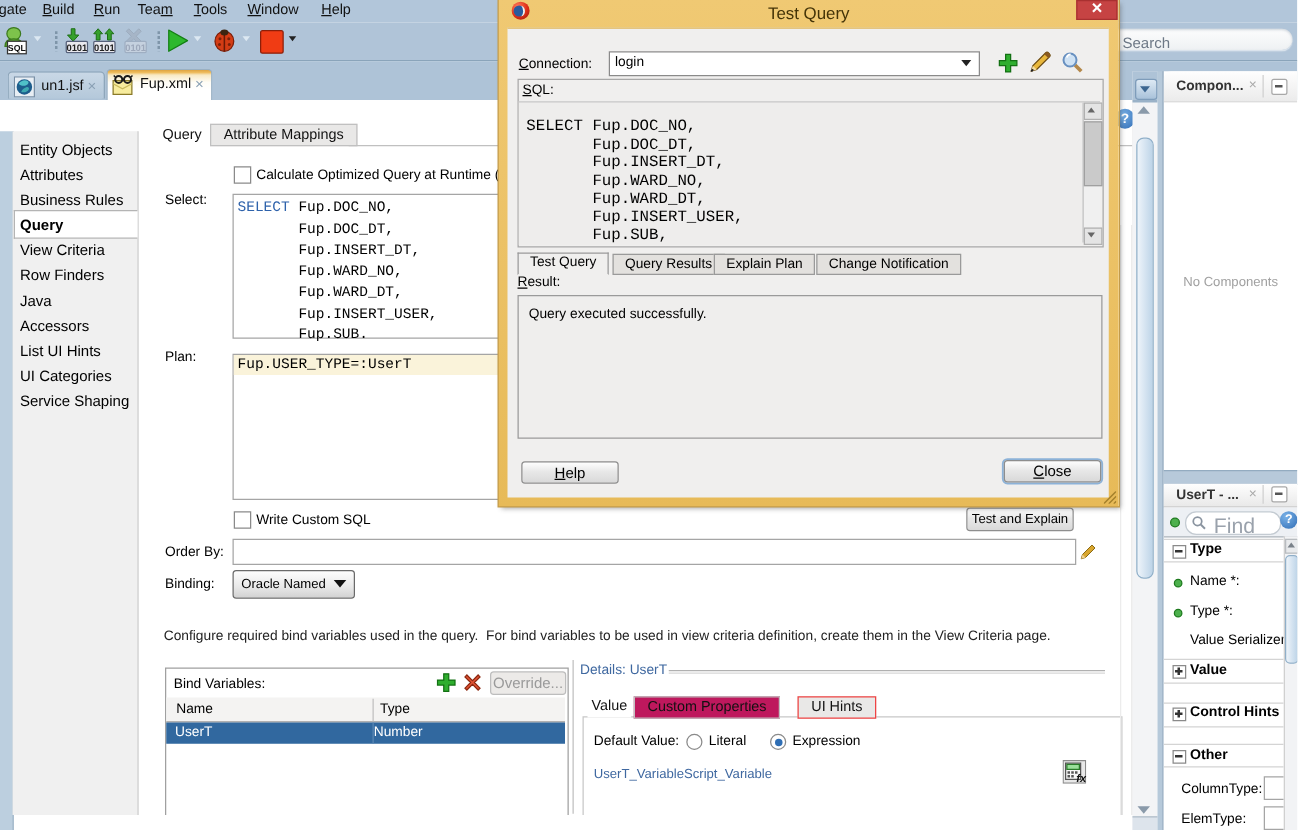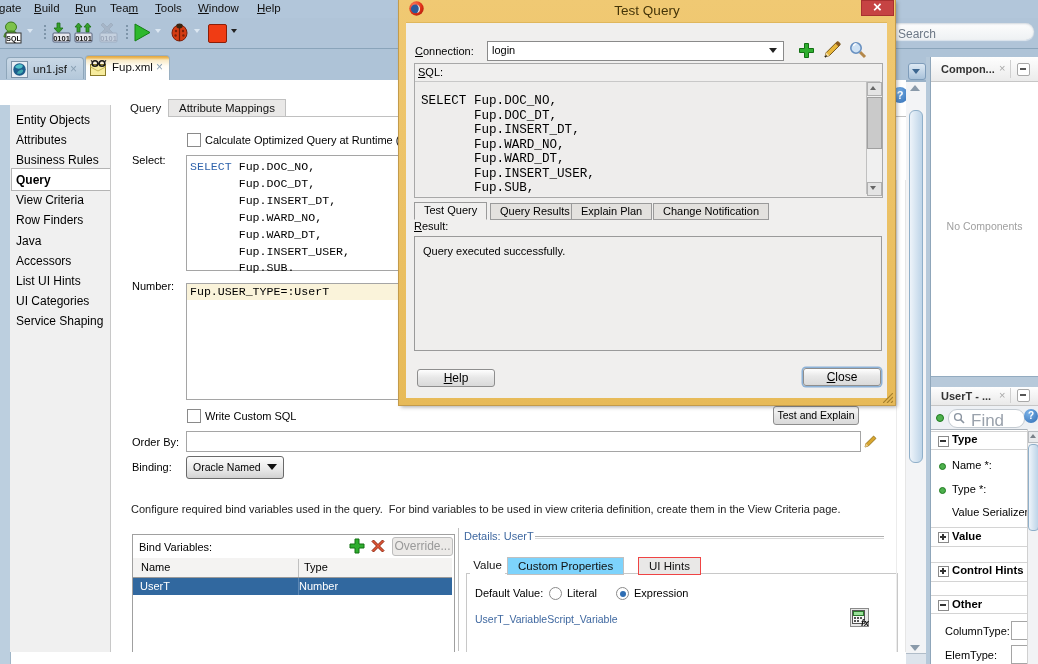--- a/index.html
+++ b/index.html
@@ -159,21 +159,21 @@
 
     <div style="left:21px;top:74px;">Select:</div>
     <div class="fld" style="left:75px;top:75px;width:704px;height:114px;"></div>
     <div class="mono" style="left:79px;top:79px;line-height:16.9px;"><span class="kw">SELECT</span> Fup.DOC_NO,
        Fup.DOC_DT,
        Fup.INSERT_DT,
        Fup.WARD_NO,
        Fup.WARD_DT,
        Fup.INSERT_USER,
        Fup.SUB.</div>
-    <div style="left:21px;top:200px;">Number:</div>
+    <div style="left:21px;top:200px;">Plan:</div>
     <div class="fld" style="left:75px;top:203px;width:704px;height:115px;"></div>
     <div style="left:76px;top:204px;width:702px;height:16px;background:#faf3da;"></div>
     <div class="mono" style="left:79px;top:205px;">Fup.USER_TYPE=:UserT</div>
 
     <div class="cb" style="left:76px;top:329px;"></div>
     <div style="left:94px;top:330px;">Write Custom SQL</div>
     <div class="btn" style="left:662px;top:326px;width:84px;height:17px;line-height:17px;font-size:10.5px;white-space:nowrap;">Test and Explain</div>
 
     <div style="left:21px;top:356px;">Order By:</div>
     <div class="fld" style="left:75px;top:351px;width:673px;height:19px;"></div>
@@ -206,21 +206,21 @@
       <span style="position:absolute;left:7px;top:2px;">UserT</span>
       <span style="position:absolute;left:166px;top:2px;">Number</span>
       <span style="position:absolute;left:165px;top:0;width:1px;height:17px;background:#5a86b4;"></span>
     </div>
 
     <div style="left:347px;top:448px;width:1px;height:123px;background:#c0c0c0;"></div>
     <div style="left:353px;top:450px;color:#3f68a0;">Details: UserT</div>
     <div style="left:424px;top:456px;width:349px;height:1px;background:#b0b0b0;"></div>
     <div style="left:424px;top:458px;width:349px;height:1px;background:#d8d8d8;"></div>
     <div style="left:355px;top:493px;width:430px;height:78px;border:1px solid #c8c8c8;"></div>
-    <div class="qtab" style="left:396px;top:477px;height:16px;line-height:16px;background:#7dd3fc;border:1px solid #c0c0c0;">Custom Properties</div>
+    <div class="qtab" style="left:396px;top:477px;height:16px;line-height:16px;background:#be185d;border:1px solid #c0c0c0;">Custom Properties</div>
     <div class="qtab" style="left:527px;top:477px;height:16px;line-height:16px;background:#e9e8e7;border:1px solid #ef4444;">UI Hints</div>
     <div class="qtab" style="left:359px;top:477px;width:35px;height:17px;padding:0;text-align:center;background:#fff;">Value</div>
     <div style="left:364px;top:507px;">Default Value:</div>
     <div style="left:438px;top:507px;width:11px;height:11px;border:1px solid #8a8a8a;border-radius:50%;background:#fff;"></div>
     <div style="left:456px;top:507px;">Literal</div>
     <div style="left:505px;top:507px;width:11px;height:11px;border:1px solid #8a8a8a;border-radius:50%;background:#fff;"></div>
     <div style="left:508.5px;top:510.5px;width:6px;height:6px;border-radius:50%;background:#2f6eb4;"></div>
     <div style="left:523px;top:507px;">Expression</div>
     <div style="left:364px;top:533px;color:#3f68a0;font-size:10.5px;">UserT_VariableScript_Variable</div>
     <svg style="left:739px;top:528px;" width="19" height="19" viewBox="0 0 19 19">

